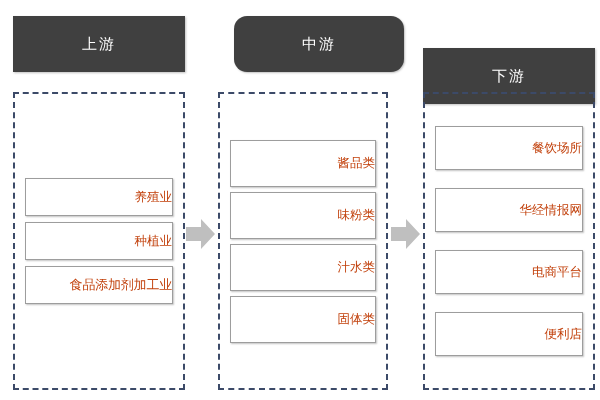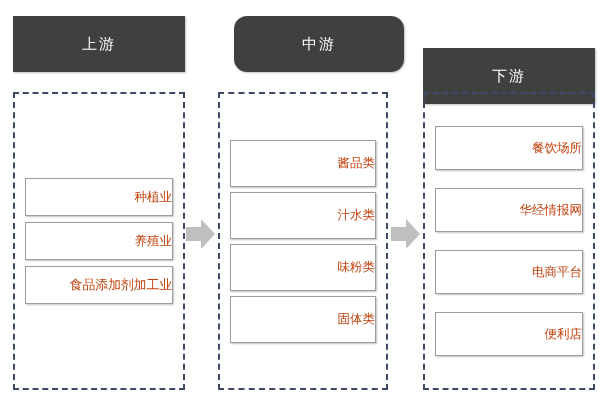--- a/index.html
+++ b/index.html
@@ -135,24 +135,24 @@
 
 <div id="diagram">
 
   <div class="stage-header col-a">
     <span>上游</span>
   </div>
 
   <div class="stage-box col-a">
     <div class="items">
       <div class="node">
+        <span>养殖业</span>
+      </div>
+      <div class="node">
         <span>种植业</span>
-      </div>
-      <div class="node">
-        <span>养殖业</span>
       </div>
       <div class="node narrow-text">
         <span>食品添加剂加工业</span>
       </div>
     </div>
   </div>
 
   <div class="flow-arrow one">
     <svg width="30" height="32" viewBox="0 0 30 32">
       <polygon points="0,9 15,9 15,1 29,16 15,31 15,23 0,23" fill="#bfbfbf"></polygon>
@@ -162,24 +162,24 @@
   <div class="stage-header col-b">
     <span>中游</span>
   </div>
 
   <div class="stage-box col-b">
     <div class="items">
       <div class="node">
         <span>酱品类</span>
       </div>
       <div class="node">
+        <span>味粉类</span>
+      </div>
+      <div class="node">
         <span>汁水类</span>
-      </div>
-      <div class="node">
-        <span>味粉类</span>
       </div>
       <div class="node">
         <span>固体类</span>
       </div>
     </div>
   </div>
 
   <div class="flow-arrow two">
     <svg width="30" height="32" viewBox="0 0 30 32">
       <polygon points="0,9 15,9 15,1 29,16 15,31 15,23 0,23" fill="#bfbfbf"></polygon>

